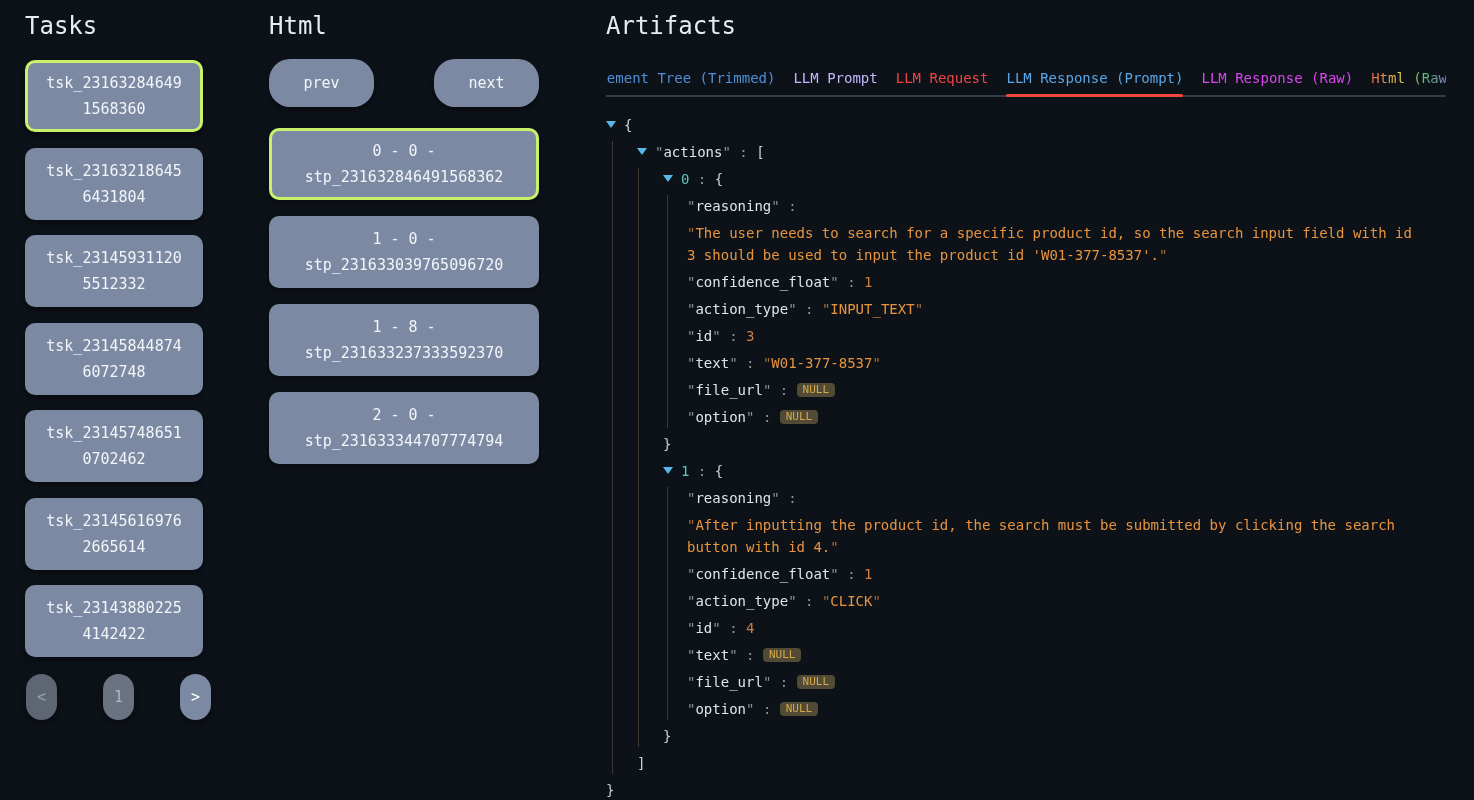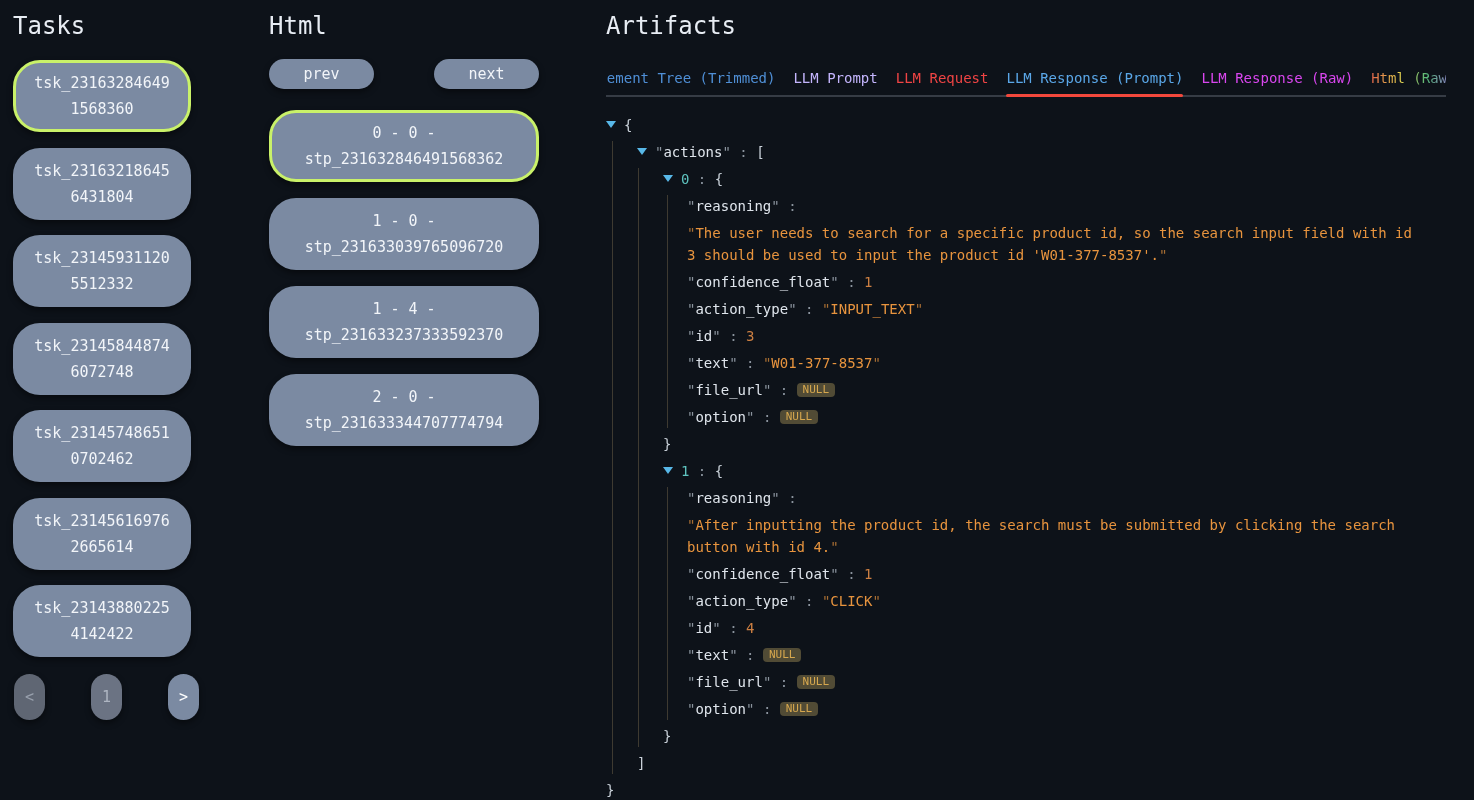--- a/index.html
+++ b/index.html
@@ -12,38 +12,38 @@
   html,body{margin:0;padding:0}
   body{
     width:1474px;height:800px;position:relative;overflow:hidden;
     background:var(--bg,#0d1219);
     font-family:"DejaVu Sans Mono","Liberation Mono",monospace;
     color:#e8edf4;
   }
   .panel-title{font-size:24px;line-height:28px;color:var(--panel-title);font-weight:400}
 
   
-  #tasks{position:absolute;left:13px;top:12px;width:178px}
+  #tasks{position:absolute;left:25px;top:12px;width:178px}
   #steps{position:absolute;left:269px;top:12px;width:270px}
   #artifacts{position:absolute;left:606px;top:12px;right:28px}
 
   
   .btn{
     background:var(--btn-bg);color:var(--btn-text);
-    border:3px solid transparent;border-radius:27px;
+    border:3px solid transparent;border-radius:10px;
     box-shadow:0 3px 6px rgba(0,0,0,.45);
     display:flex;align-items:center;justify-content:center;
     text-align:center;font-size:15px;line-height:26px;cursor:pointer;
     font-family:inherit;
   }
   .btn.selected{border-color:var(--selected-border)}
   #task-list{margin-top:20px}
   .task-btn{width:178px;height:72px;margin-bottom:15.5px;padding:0 17px;word-break:break-all}
   #step-nav{display:flex;justify-content:space-between;width:270px;margin-top:19px}
-  .nav-btn{width:105px;height:30px;border-radius:21px}
+  .nav-btn{width:105px;height:48px;border-radius:21px}
   #step-list{margin-top:21px}
   .step-btn{width:270px;height:72px;margin-bottom:16px;padding:0 12px}
 
   
   #pagination{display:flex;justify-content:space-between;width:185px;margin:17px 0 0 1px}
   .pg{width:31px;height:46px;border-radius:23px;display:flex;align-items:center;justify-content:center;
       font-size:15px;box-shadow:0 3px 6px rgba(0,0,0,.45);cursor:pointer}
   .pg-prev{background:#5f6673;color:#98a0ad}
   .pg-page{background:#6b7383;color:#aeb5c2}
   .pg-next{background:#7b8aa2;color:#ffffff}
@@ -102,21 +102,21 @@
 
 <div id="steps">
   <div class="panel-title">Html</div>
   <div id="step-nav">
     <div class="btn nav-btn">prev</div>
     <div class="btn nav-btn">next</div>
   </div>
   <div id="step-list">
       <div class="btn step-btn selected">0 - 0 - stp_231632846491568362</div>
       <div class="btn step-btn">1 - 0 - stp_231633039765096720</div>
-      <div class="btn step-btn">1 - 4 - stp_231633237333592370</div>
+      <div class="btn step-btn">1 - 8 - stp_231633237333592370</div>
       <div class="btn step-btn">2 - 0 - stp_231633344707774794</div>
     </div>
 </div>
 
 <div id="artifacts">
   <div class="panel-title">Artifacts</div>
   <div id="tab-bar">
       <span class="tab" style="color: rgb(79, 143, 214);">Element Tree (Trimmed)</span>
       <span class="tab" style="color: #c4b5fd;">LLM Prompt</span>
       <span class="tab" style="color: #ef4444;">LLM Request</span>

